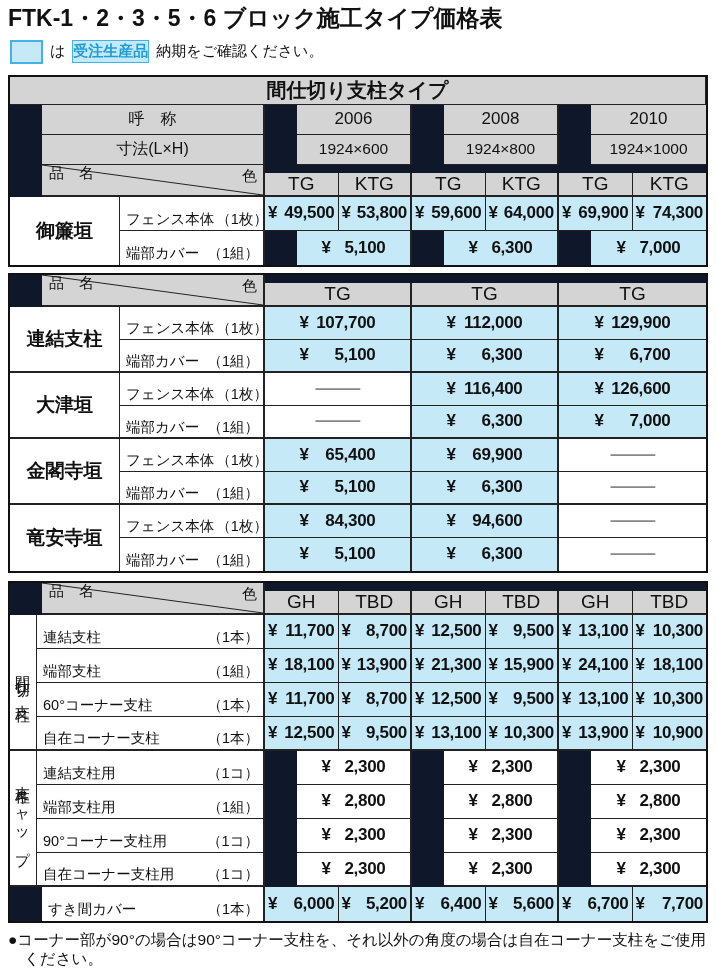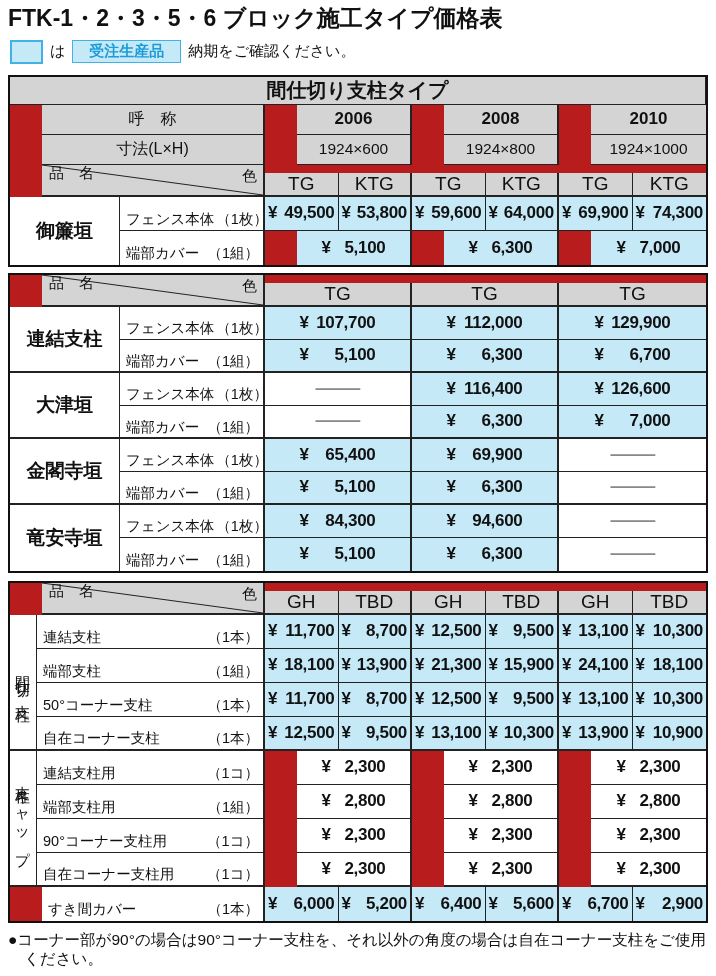--- a/index.html
+++ b/index.html
@@ -5,44 +5,44 @@
   * { box-sizing: border-box; margin: 0; padding: 0; }
   html,body { background:#fff; }
   body {
     width: 716px; height: 976px; overflow: hidden;
     font-family: "Liberation Sans", "DejaVu Sans", sans-serif;
     color: #111; padding: 5px 8px 0 8px;
   }
   h1.title { font-size: 23px; font-weight: bold; letter-spacing: 0; margin: 0 0 6px 0; line-height: 1.2; }
   .legend { display: flex; align-items: center; gap: 7px; margin: 0 0 10px 2px; height: 26px; font-size: 15px; }
   .swatch { width: 33px; height: 24px; background: #c6e9f8; border: 2px solid #41b2e6; }
-  .badge { background: #c6e9f8; border: 1.5px solid #41b2e6; color: #1d9cd8; padding: 1px 16px; font-weight: 600; }
+  .badge { background: #c6e9f8; border: 1.5px solid #41b2e6; color: #1d9cd8; padding: 1px 0; font-weight: 600; }
   .legend .txt { color: #111; }
 
-  .tbl { display: grid; border: 2.5px solid #111; background: #b91c1c; width: 700px; }
+  .tbl { display: grid; border: 2.5px solid #111; background: #0f172a; width: 700px; }
   .t1 { grid-template-columns: 110px 145px repeat(6, 1fr); grid-template-rows: 28px 30px 30px 32px 34px 34px; margin-bottom: 6px; }
   .t2 { grid-template-columns: 110px 145px repeat(3, 1fr); grid-template-rows: 32px repeat(8, 33px); margin-bottom: 8px; }
   .t3 { grid-template-columns: 27px 228px repeat(6, 1fr); grid-template-rows: 32px repeat(9, 34px); margin-bottom: 8px; }
 
   .cell { position: relative; display: flex; align-items: center; justify-content: center;
           border-right: 1px solid #222; border-bottom: 1px solid #222; background: #fff; overflow: hidden; }
   .bR2 { border-right-width: 2px; }
   .bR0 { border-right: none; }
   .bB2 { border-bottom-width: 2px; }
   .bB0 { border-bottom: none; }
   .c2 { grid-column: span 2; margin-left: 32px; }
   .cfull { grid-column: 1 / -1; }
   .r2 { grid-row: span 2; }
   .r4 { grid-row: span 4; }
   .gray { background: #d4d4d4; }
   .blue { background: #c6e9f8; }
 
   .sect { font-size: 20px; font-weight: 600; }
   .hlbl { font-size: 16px; }
-  .hname { font-size: 17px; font-weight: bold; }
+  .hname { font-size: 17px; font-weight: normal; }
   .hsize { font-size: 15.5px; }
   .hcol { font-size: 19px; margin-top: 8px; }
   .grp { font-size: 19px; font-weight: bold; }
 
   .corner .item { position: absolute; left: 7px; bottom: 12px; font-size: 15px; }
   .corner .color { position: absolute; right: 6px; top: 2px; font-size: 15px; }
   .diag { position: absolute; inset: 0; width: 100%; height: 100%; }
 
   .lbl { justify-content: space-between; padding: 12px 4px 0 6px; font-size: 14.5px; white-space: nowrap; }
   .lbl .un { margin-left: 2px; }
@@ -437,21 +437,21 @@
       </span>
     </div>
   <div class="cell blue bR0">
       <span class="pr">
         <span>¥</span>
         <span>18,100</span>
       </span>
     </div>
 
   <div class="cell lbl bR2">
-      <span class="nm">50°コーナー支柱</span>
+      <span class="nm">60°コーナー支柱</span>
       <span class="un">（1本）</span>
     </div>
   <div class="cell blue">
       <span class="pr">
         <span>¥</span>
         <span>11,700</span>
       </span>
     </div>
   <div class="cell blue bR2">
       <span class="pr">
@@ -650,18 +650,18 @@
     </div>
   <div class="cell blue bB0">
       <span class="pr">
         <span>¥</span>
         <span>6,700</span>
       </span>
     </div>
   <div class="cell blue bR0 bB0">
       <span class="pr">
         <span>¥</span>
-        <span>2,900</span>
+        <span>7,700</span>
       </span>
     </div>
 </div>
 
 <div class="note">●コーナー部が90°の場合は90°コーナー支柱を、それ以外の角度の場合は自在コーナー支柱をご使用ください。</div>
 
 </body></html>

